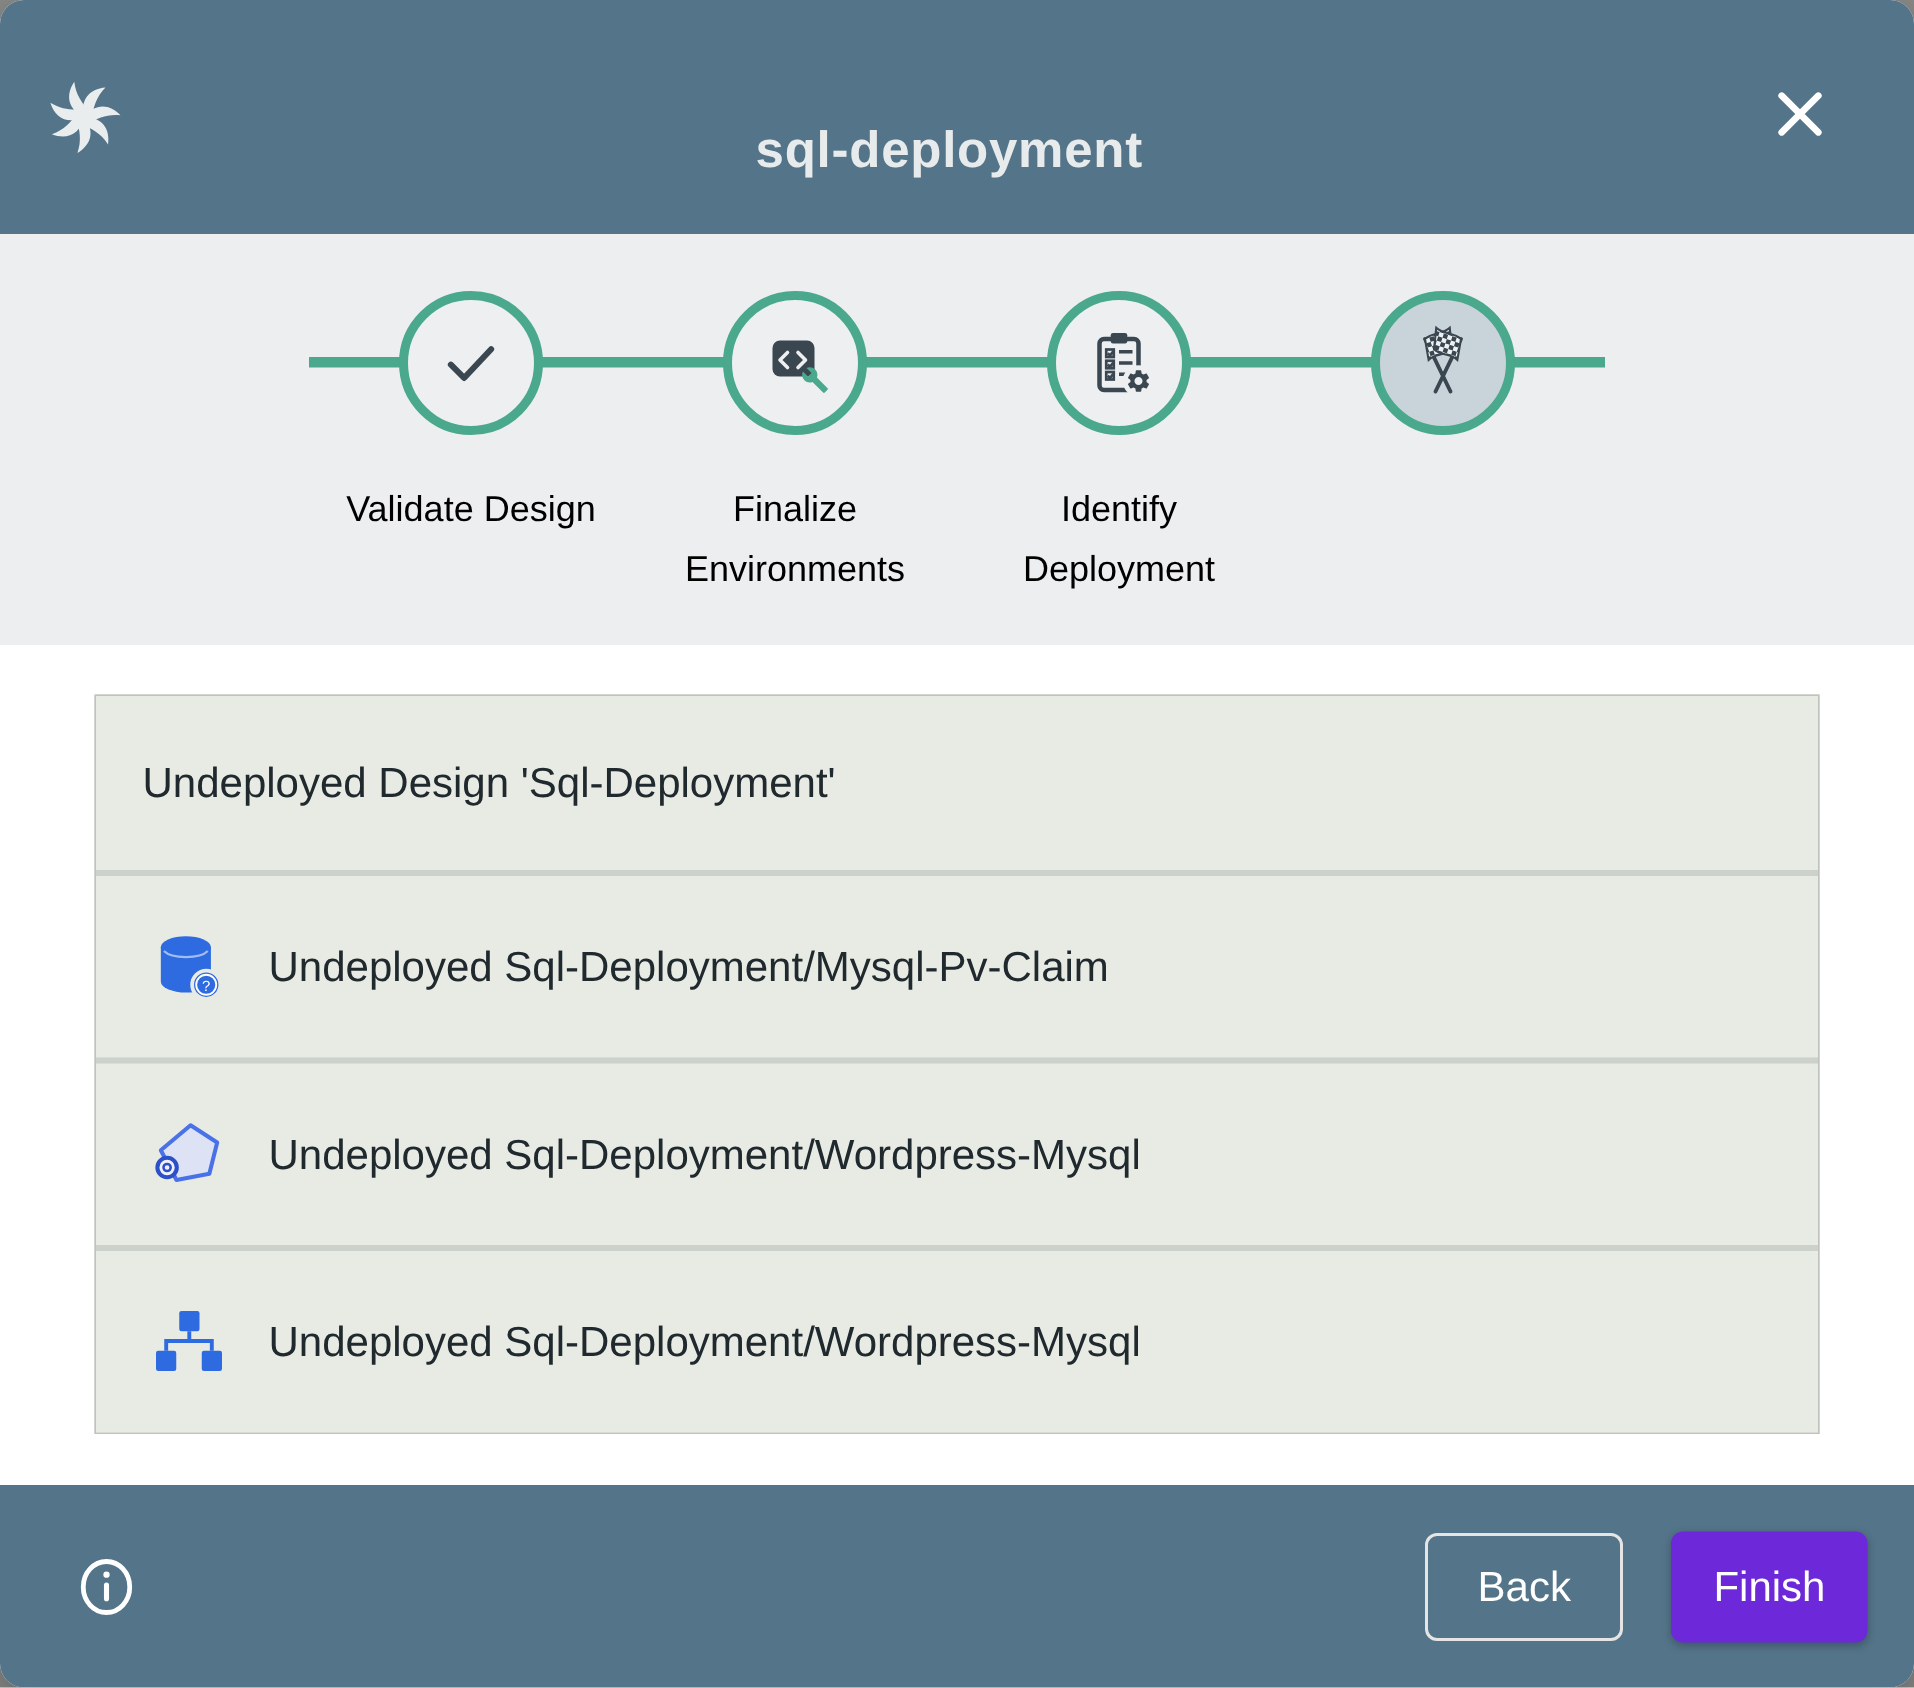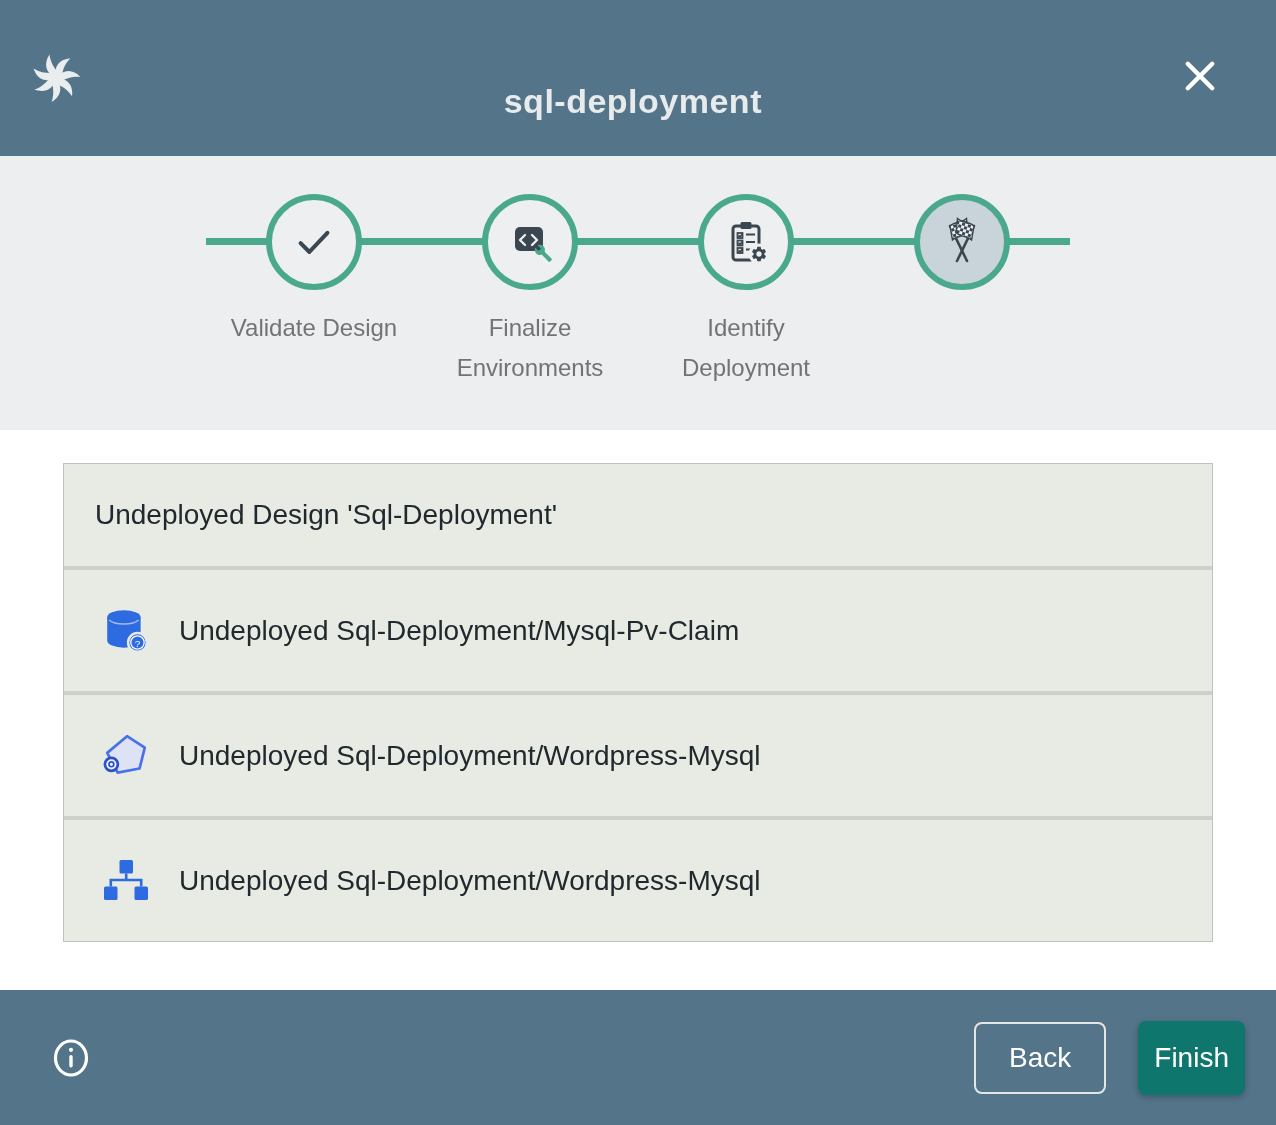--- a/index.html
+++ b/index.html
@@ -4,21 +4,21 @@
 <style>
   html,body{margin:0;padding:0;}
   body{
     width:1276px;height:1125px;
     background:#8d8e8c;
     font-family:"Liberation Sans", sans-serif;
     overflow:hidden;
   }
   .dialog{
     width:1276px;height:1125px;
-    border-radius:0;
+    border-radius:16px;
     overflow:hidden;
     display:flex;flex-direction:column;
     background:#ffffff;
     box-shadow:0 10px 40px rgba(0,0,0,.4);
   }
   
   .hdr{
     height:156px;flex:0 0 156px;
     background:#54748a;
     position:relative;
@@ -50,36 +50,36 @@
   }
   .step{width:216px;display:flex;flex-direction:column;align-items:center;position:relative;z-index:1;}
   .step .circle{
     width:84px;height:84px;border-radius:50%;
     border:6px solid #4aa88c;
     background:#edeff1;
     display:flex;align-items:center;justify-content:center;
   }
   .step.active .circle{background:#c9d3da;}
   .step .lbl{
-    margin-top:18px;width:176px;
-    text-align:center;font-size:24px;line-height:40px;color:#737373;
+    margin-top:30px;width:176px;
+    text-align:center;font-size:24px;line-height:40px;color:#000000;
   }
   
   .content{flex:1;background:#ffffff;padding:33px 63px 0 63px;}
   .results-list{
     border:1px solid #bfc3bd;
     background:#ccd1cb;
     display:flex;flex-direction:column;gap:4px;
   }
   .row{
     background:#e8ebe4;
     display:flex;align-items:center;
     color:#20292e;font-size:28px;
   }
-  .row.header-row{height:102px;padding-left:31px;}
+  .row.header-row{height:116px;padding-left:31px;}
   .row.item-row{height:121px;padding-left:37px;}
   .row .row-icon{width:50px;display:flex;align-items:center;justify-content:center;flex:0 0 50px;}
   .row .row-text{margin-left:28px;}
   
   .ftr{
     height:135px;flex:0 0 135px;
     background:#54748a;
     display:flex;align-items:center;
     padding:0 31px 0 52px;box-sizing:border-box;
   }
@@ -88,22 +88,22 @@
   .btn{
     font-family:"Liberation Sans", sans-serif;
     font-size:28px;border-radius:8px;cursor:pointer;
     color:#ffffff;
   }
   .btn-back{
     background:transparent;border:2px solid #e5e5e5;
     padding:18px 33px;margin-right:32px;
   }
   .btn-finish{
-    background:#0f766e;border:none;
-    padding:21px 16px;
+    background:#6d28d9;border:none;
+    padding:21px 28px;
     box-shadow:0 2px 6px rgba(0,0,0,.25);
     text-align:center;
   }
   svg{display:block;}
 </style>
 </head>
 <body>
 
 <svg width="0" height="0" style="position:absolute">
   <defs>

